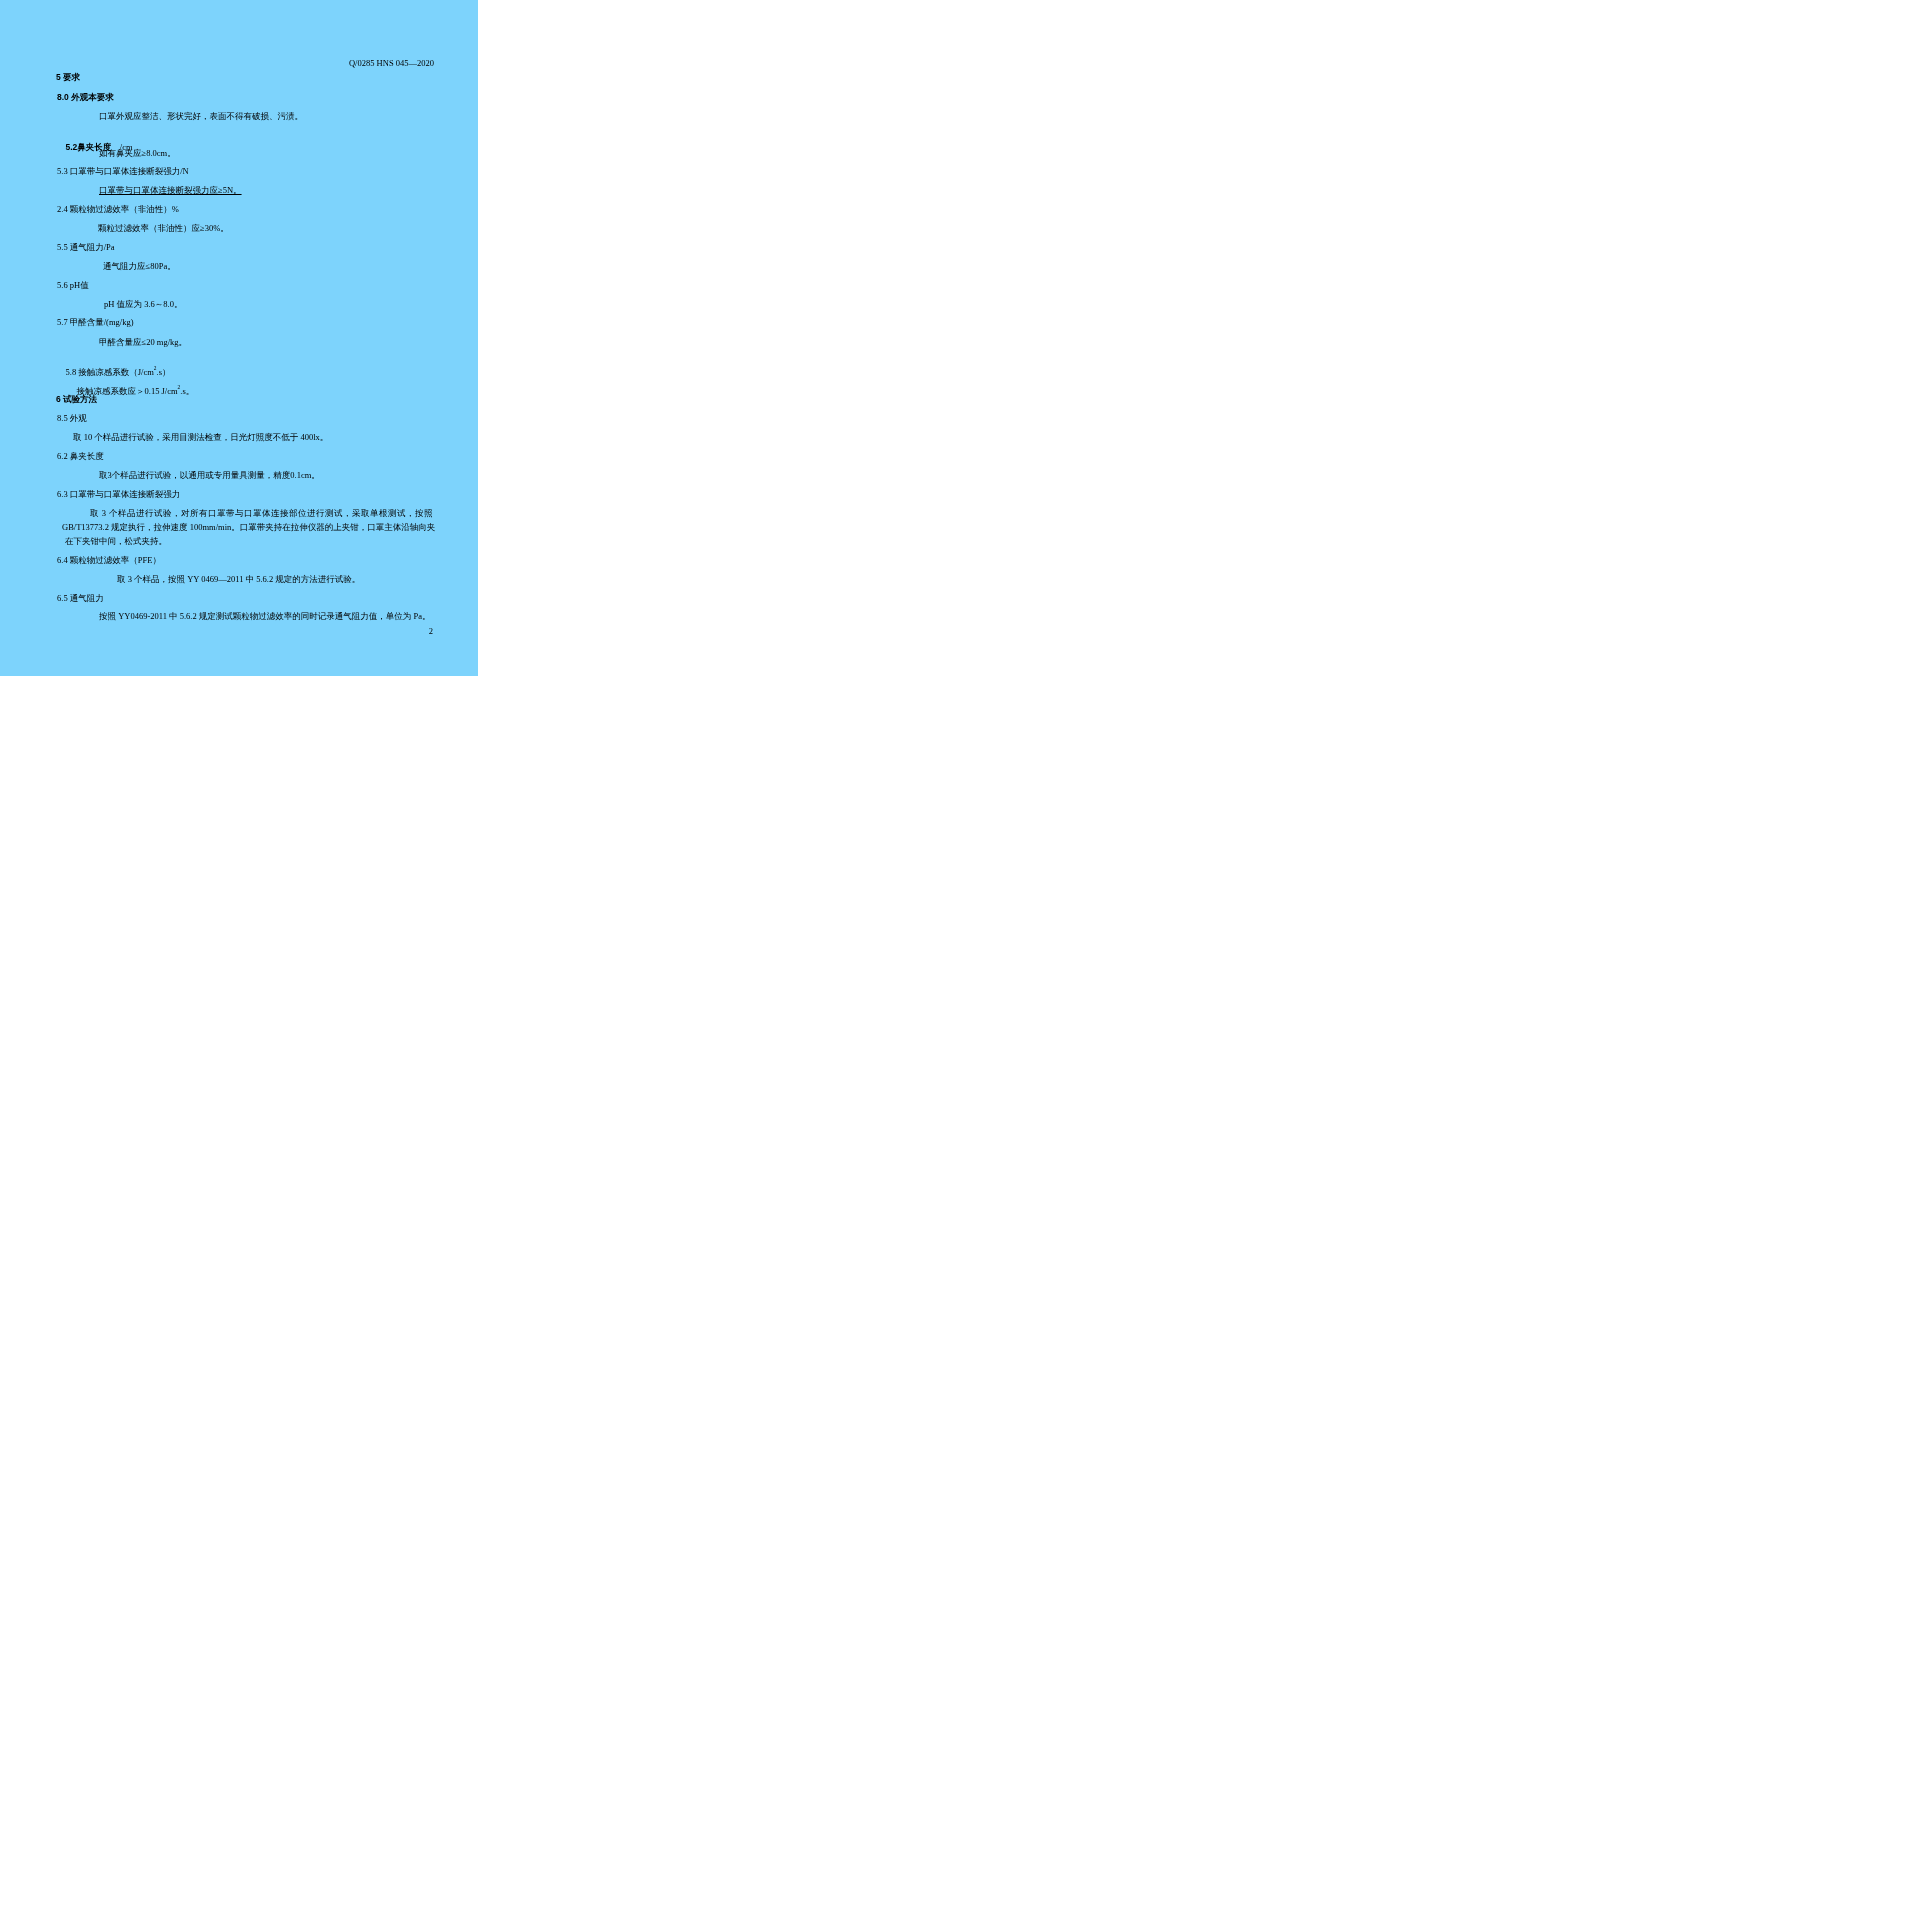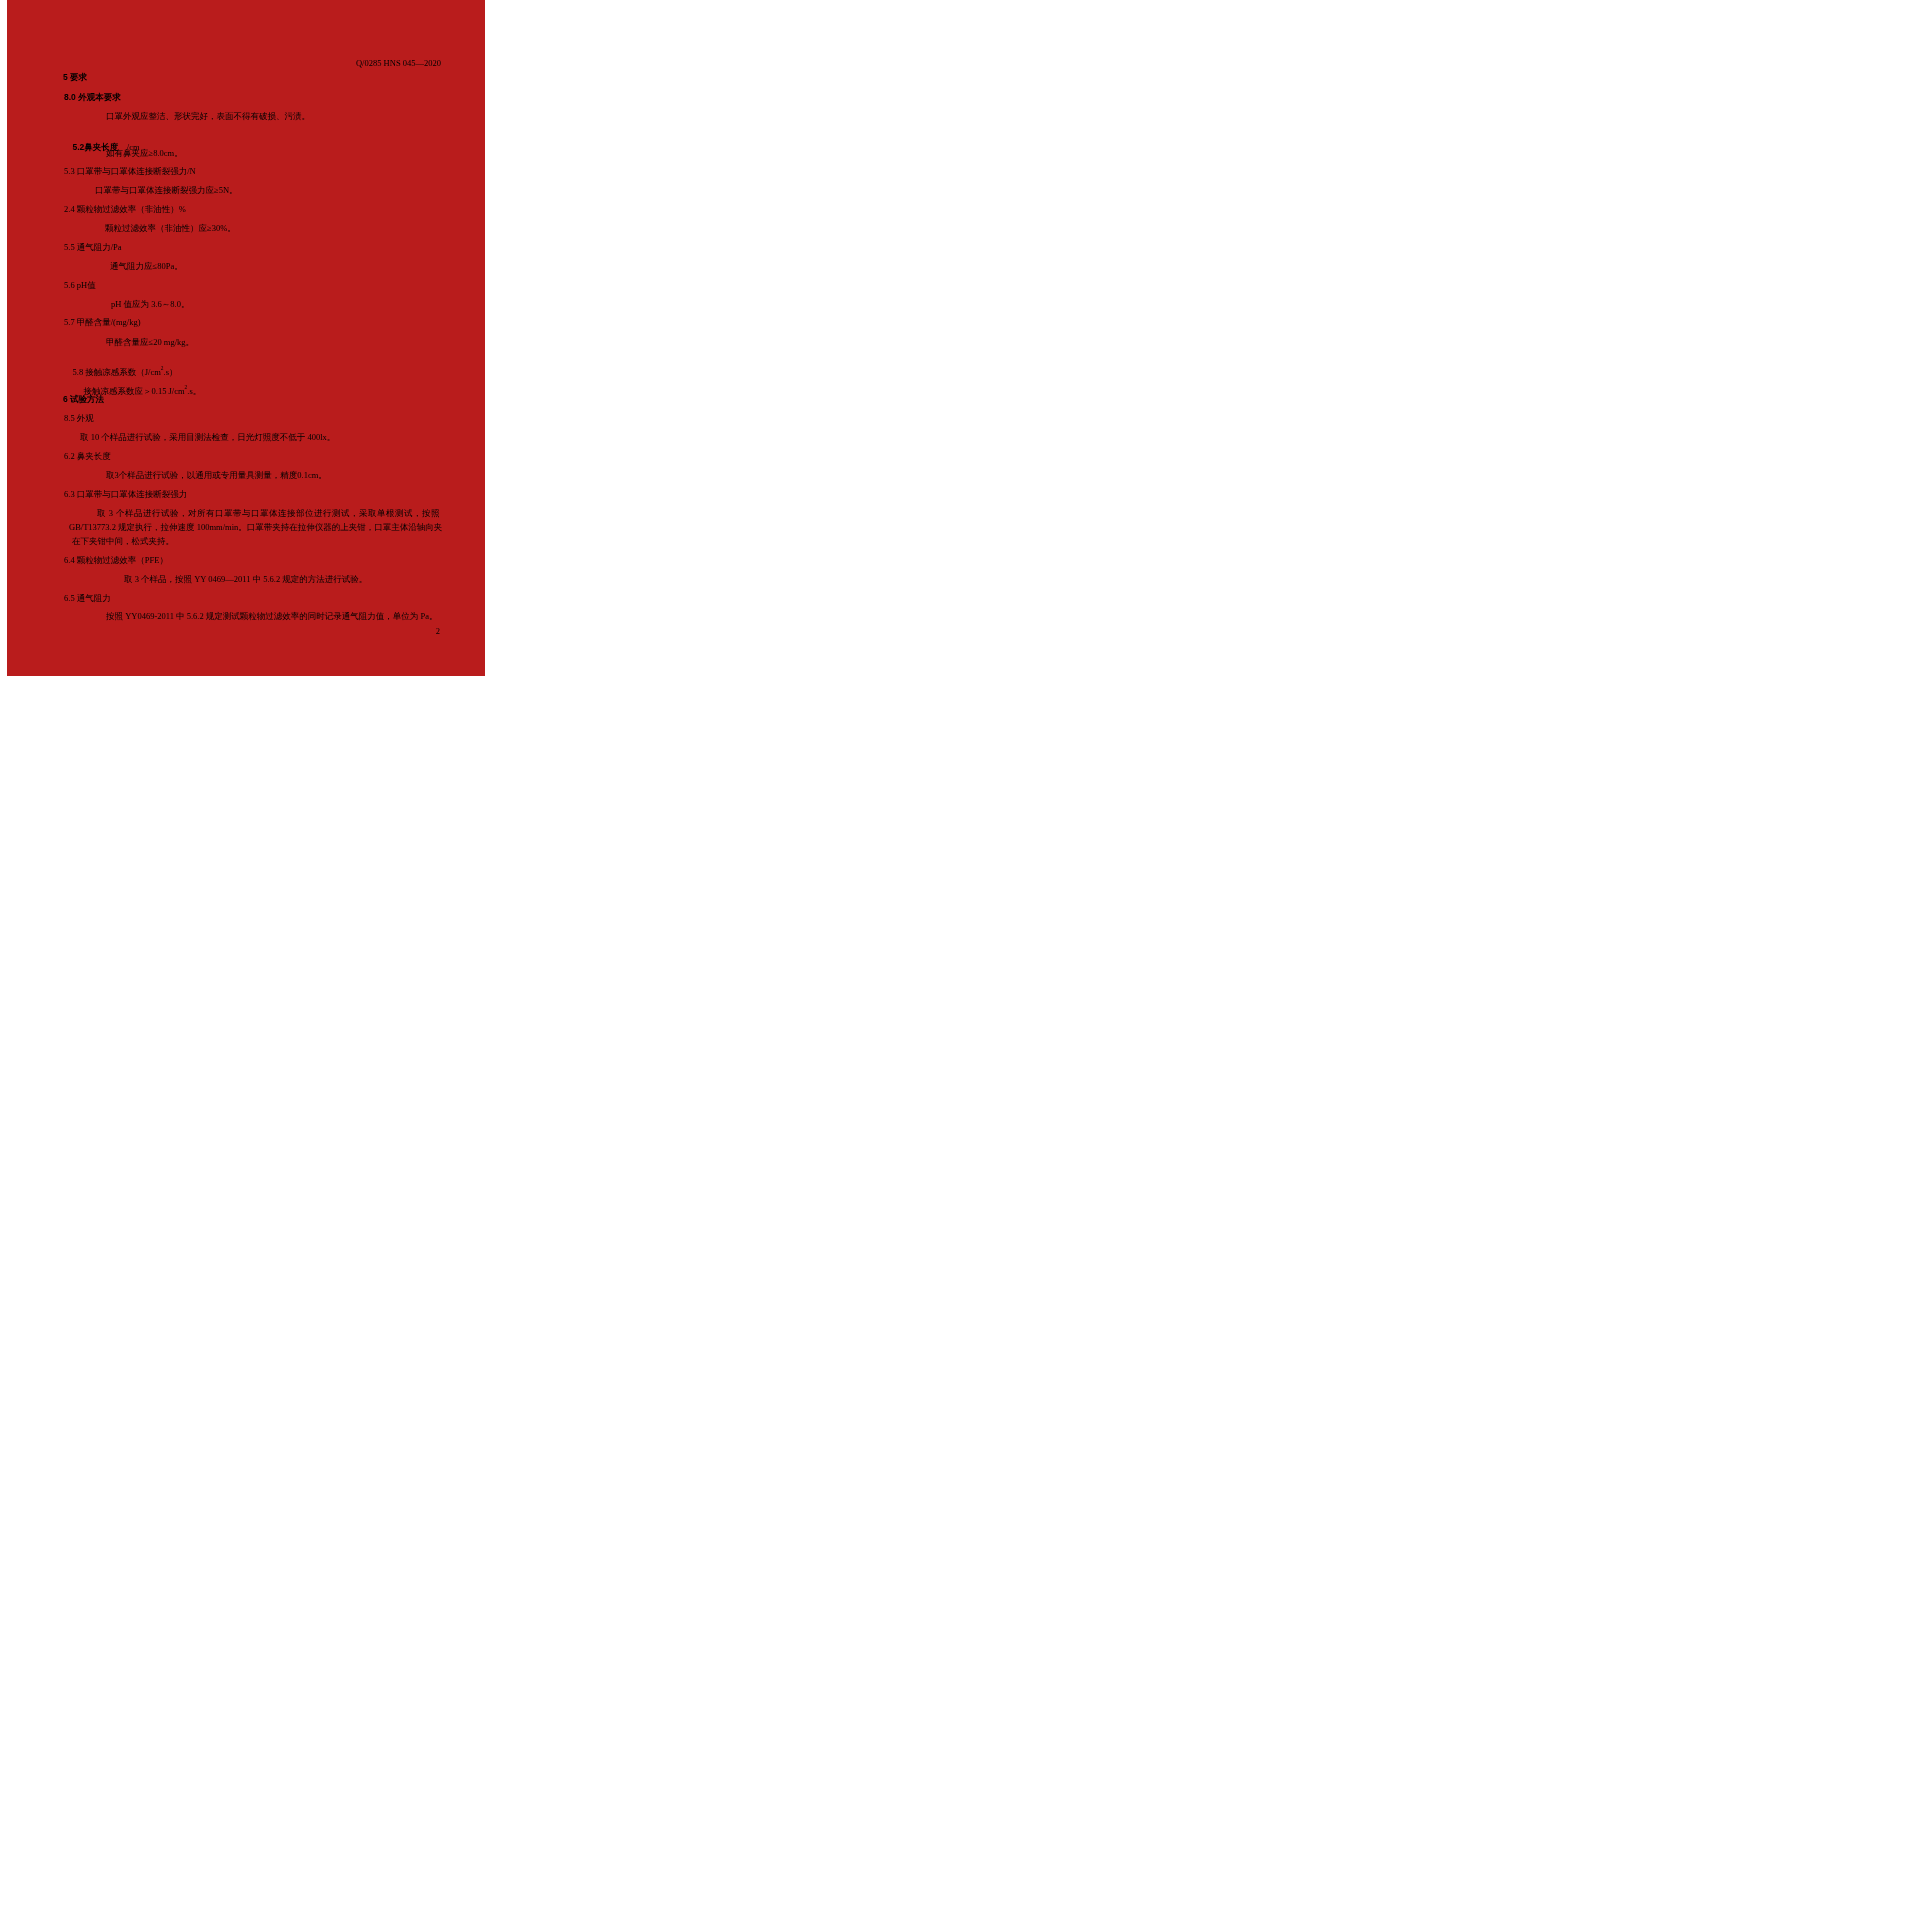--- a/index.html
+++ b/index.html
@@ -1,24 +1,23 @@
 <!DOCTYPE html>
 <html style="font-size:6.2px"><head>
 <meta charset="utf-8">
 <style>
   html, body { margin:0; padding:0; background:#ffffff; }
   .page {
     position: relative;
     width: 478px;
     height: 676px;
-    background: #b91c1c;
+    background: #7dd3fc;
     font-family: "Liberation Serif", serif;
     color: #000000;
     overflow: hidden;
-    margin-left: 7px;
   }
   .line {
     position: absolute;
     font-size: 8.5px;
     line-height: 11.6px;
     white-space: pre;
     color: #000000;
   }
   .hei {
     font-family: "Liberation Sans", sans-serif;
@@ -51,21 +50,21 @@
   <div class="line" style="top:111px; left:99px;">口罩外观应整洁、形状完好，表面不得有破损、污渍。</div>
 
   <div class="line" style="top:130px; left:57px;">
     <span class="hei">5.2鼻夹长度</span><span class="unit">/cm</span>
   </div>
 
   <div class="line" style="top:148px; left:99px;">如有鼻夹应≥8.0cm。</div>
 
   <div class="line" style="top:166px; left:57px;">5.3 口罩带与口罩体连接断裂强力/N</div>
 
-  <div class="line" style="top:185px; left:88px;">口罩带与口罩体连接断裂强力应≥5N。</div>
+  <div class="line" style="top:185px; left:99px;text-decoration:underline;">口罩带与口罩体连接断裂强力应≥5N。</div>
 
   <div class="line" style="top:204px; left:57px;">2.4 颗粒物过滤效率（非油性）%</div>
 
   <div class="line" style="top:223px; left:98px;">颗粒过滤效率（非油性）应≥30%。</div>
 
   <div class="line" style="top:242px; left:57px;">5.5 通气阻力/Pa</div>
 
   <div class="line" style="top:261px; left:103px;">通气阻力应≤80Pa。</div>
 
   <div class="line" style="top:280px; left:57px;">5.6 pH值</div>

